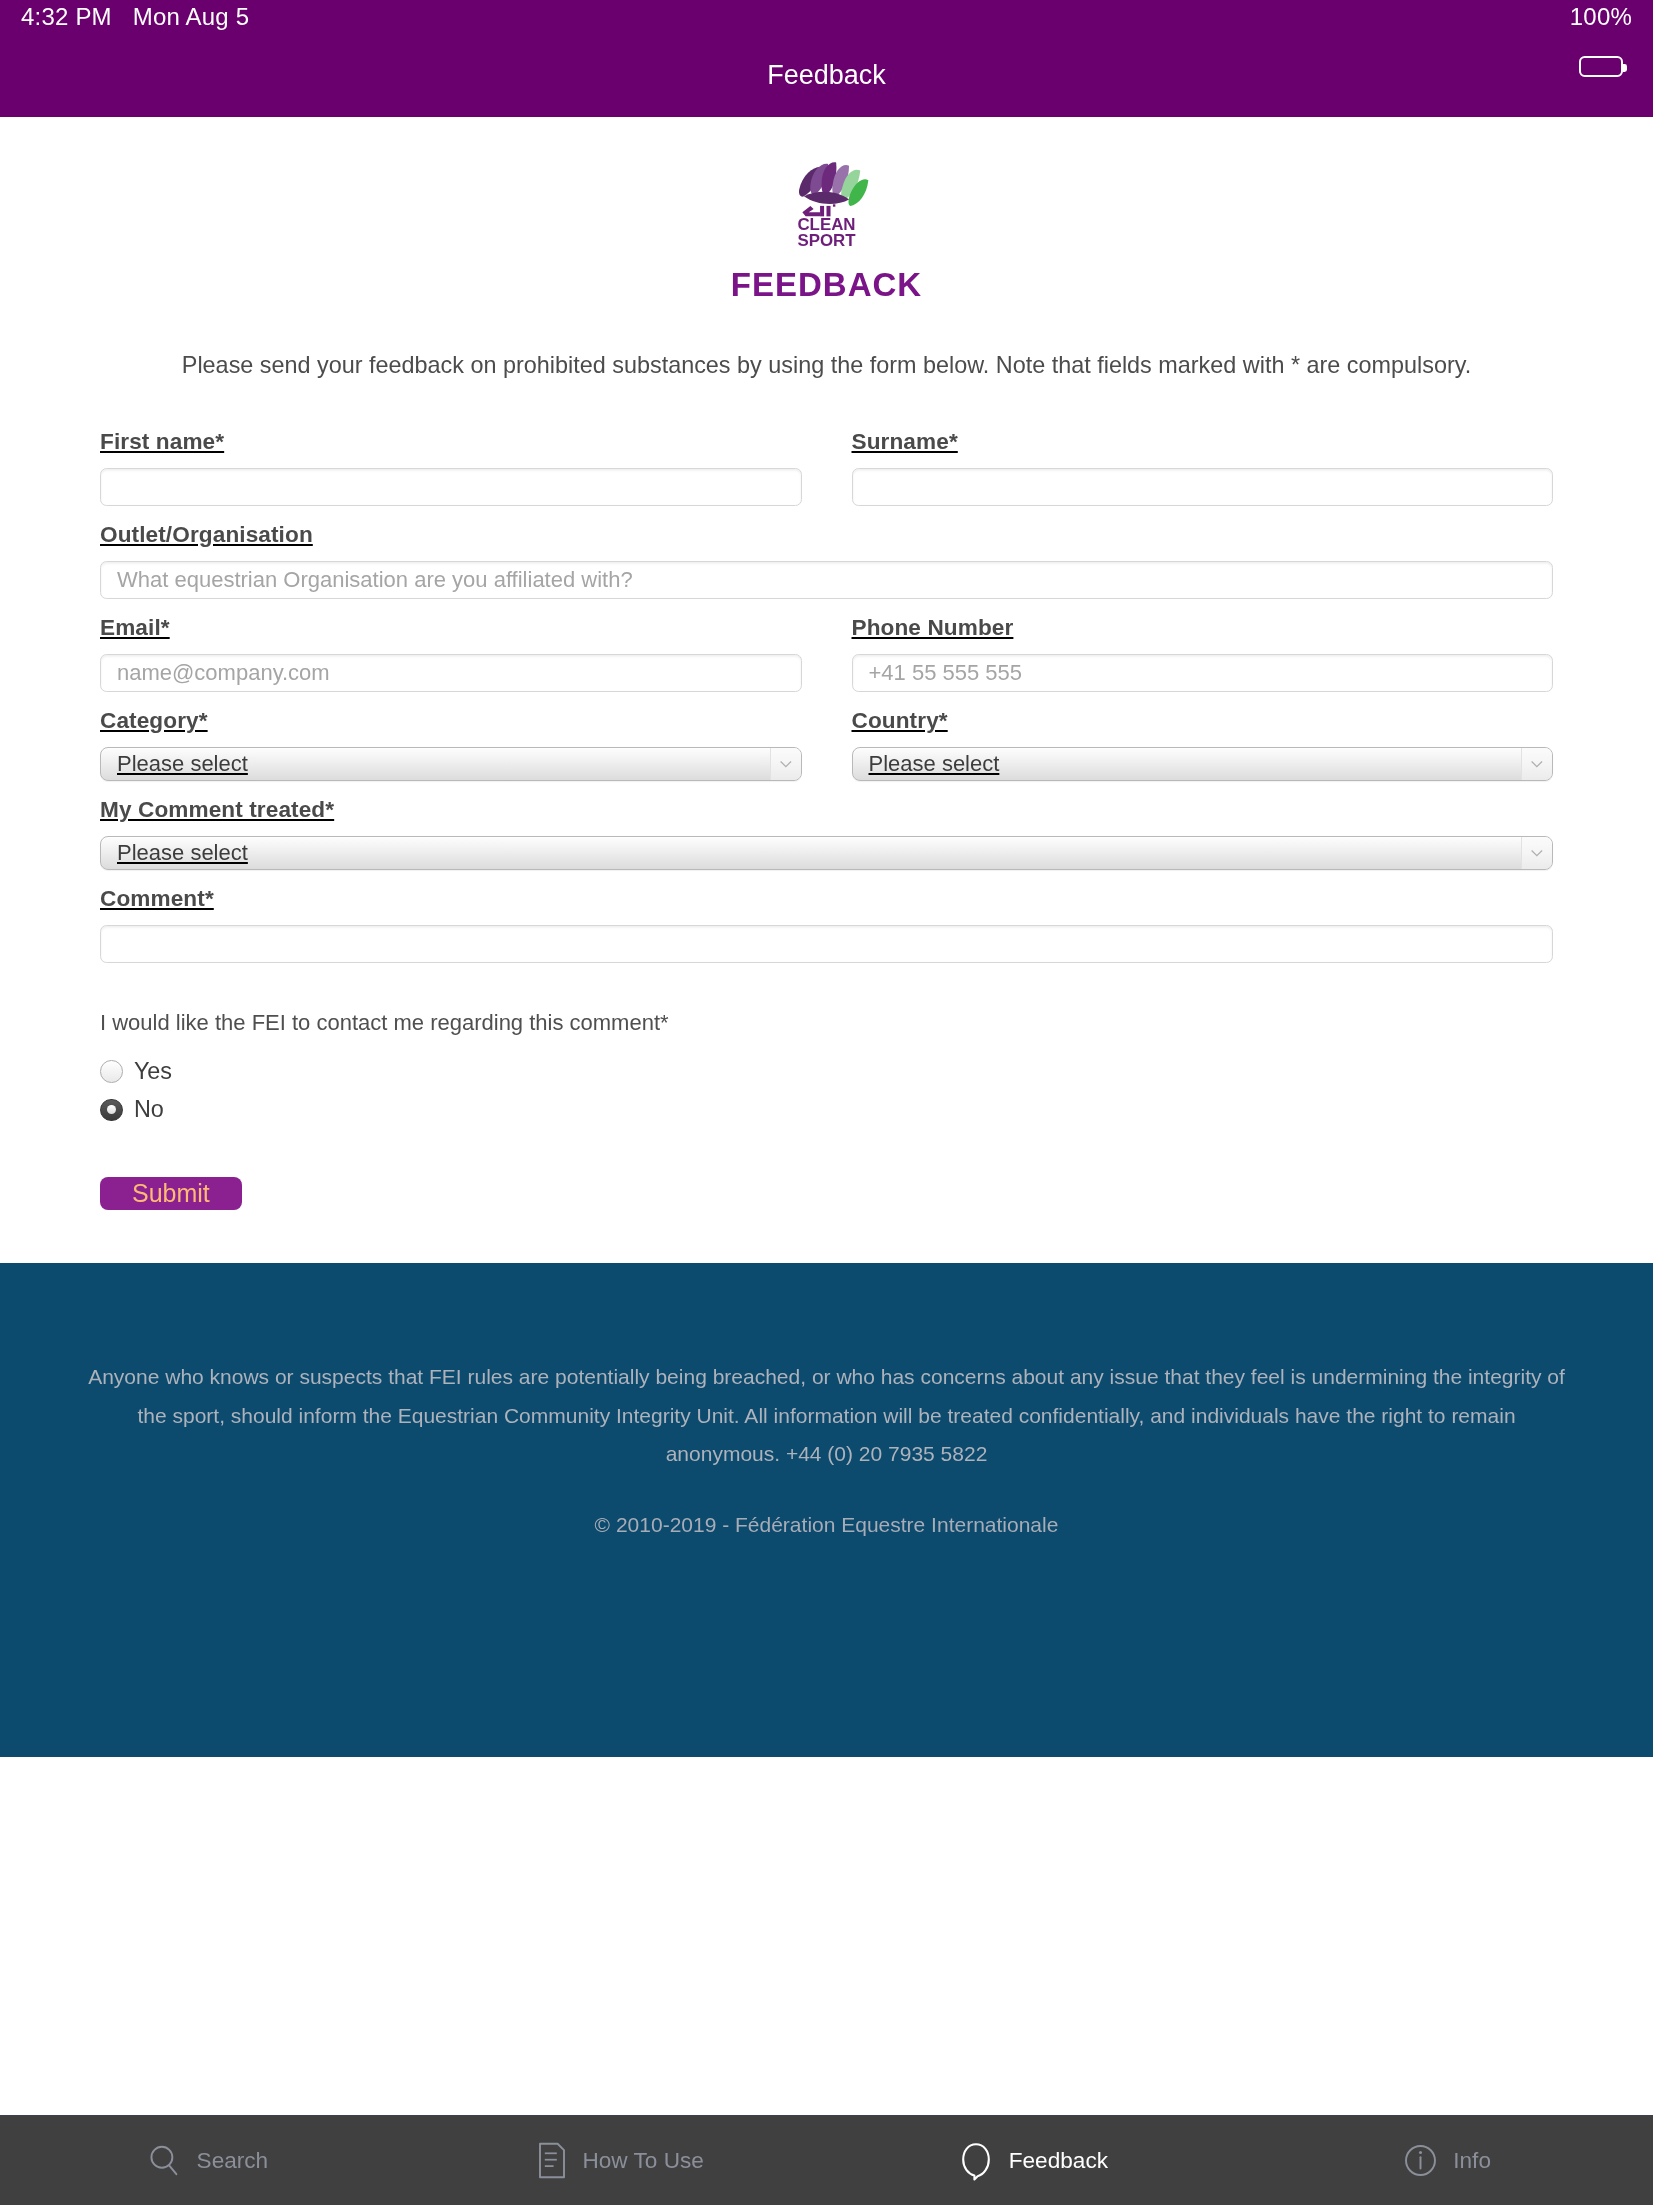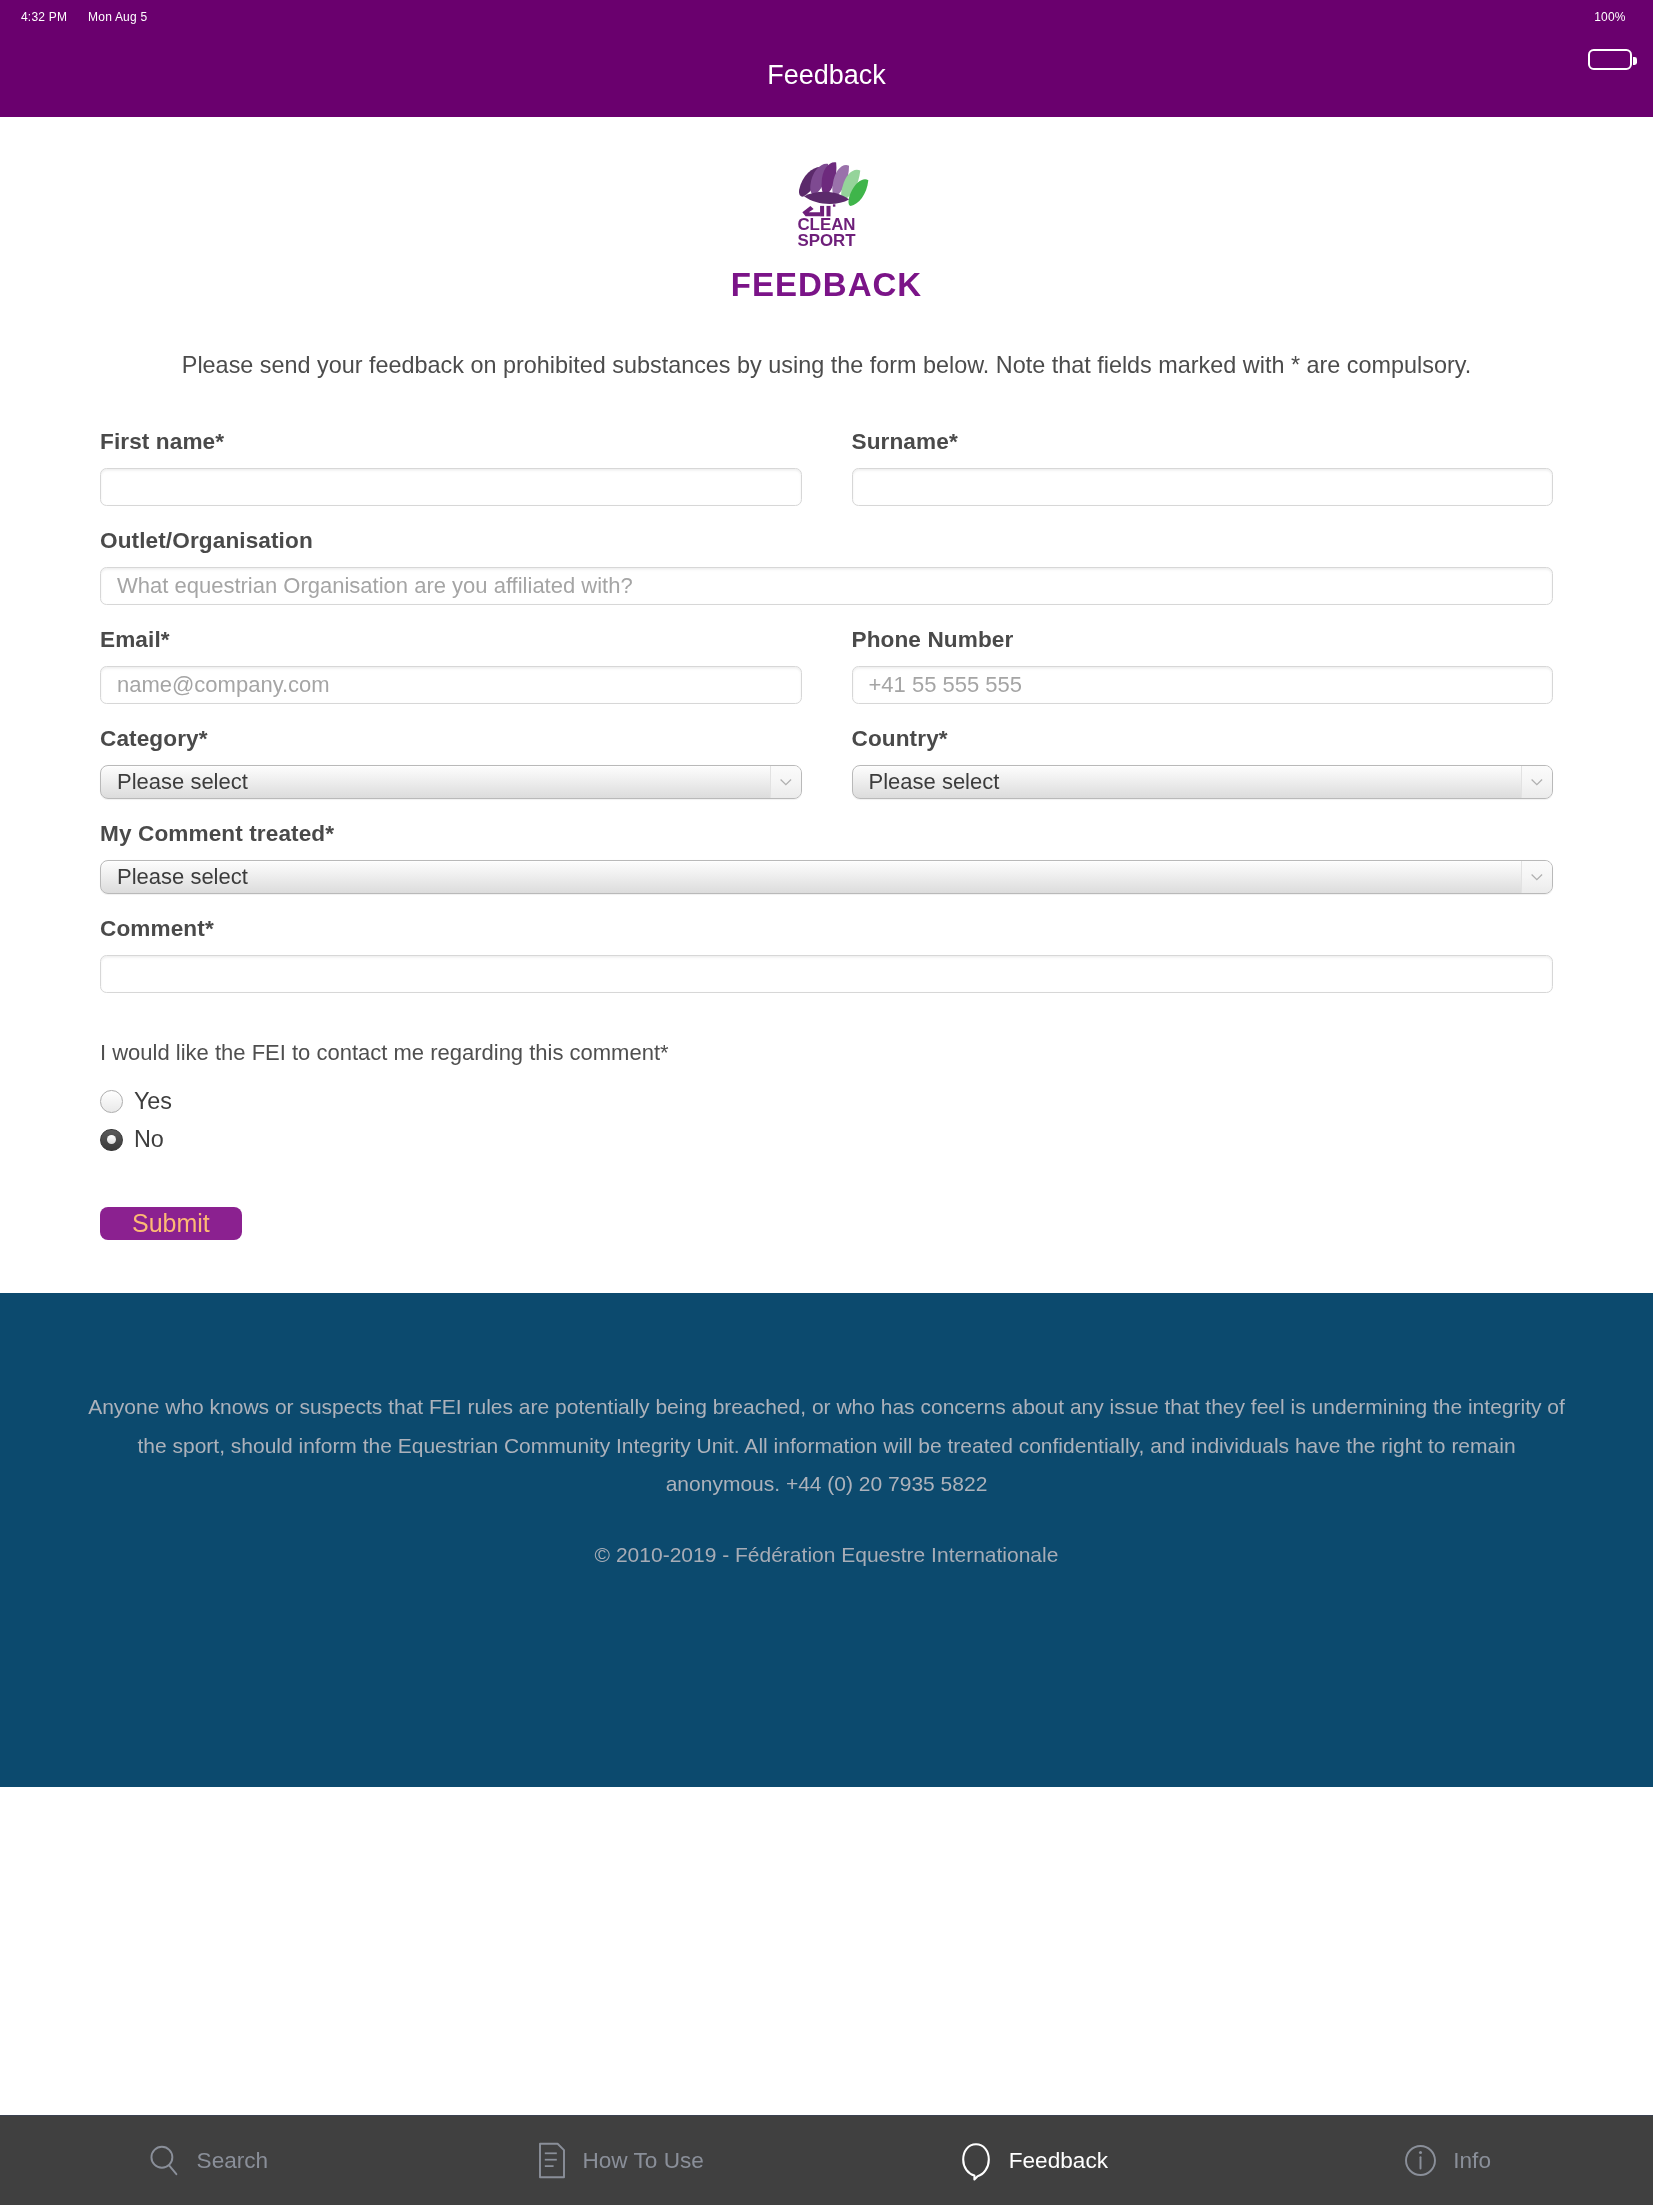--- a/index.html
+++ b/index.html
@@ -12,21 +12,21 @@
   }
 
   
   .statusbar {
     height: 34px;
     background: #6a006e;
     color: #ffffff;
     display: flex;
     align-items: center;
     padding: 0 21px;
-    font-size: 12px;
+    font-size: 24px;
     letter-spacing: 0.2px;
   }
   .status-left { display: flex; align-items: center; gap: 21px; }
   .status-right { margin-left: auto; display: flex; align-items: center; gap: 25px; flex-direction: column; }
   .wifi-icon { width: 27.4px; height: 21px; display: block; }
   .battery {
     width: 44px; height: 21px;
     border: 2.4px solid #ffffff;
     border-radius: 5.7px;
     position: relative;
@@ -87,21 +87,22 @@
     padding: 0 48px;
   }
 
   
   .form {
     padding: 0 100px;
   }
   .row {
     display: flex;
     gap: 50px;
-    margin-bottom: 22px;
+    margin-bottom: 16px;
+    text-decoration: underline;
   }
   .field { flex: 1 1 0; min-width: 0; }
   .field.full { flex: 1 1 100%; }
 
   .label {
     display: block;
     font-size: 22.6px;
     font-weight: bold;
     color: #4a4a4a;
     margin-bottom: 13px;

